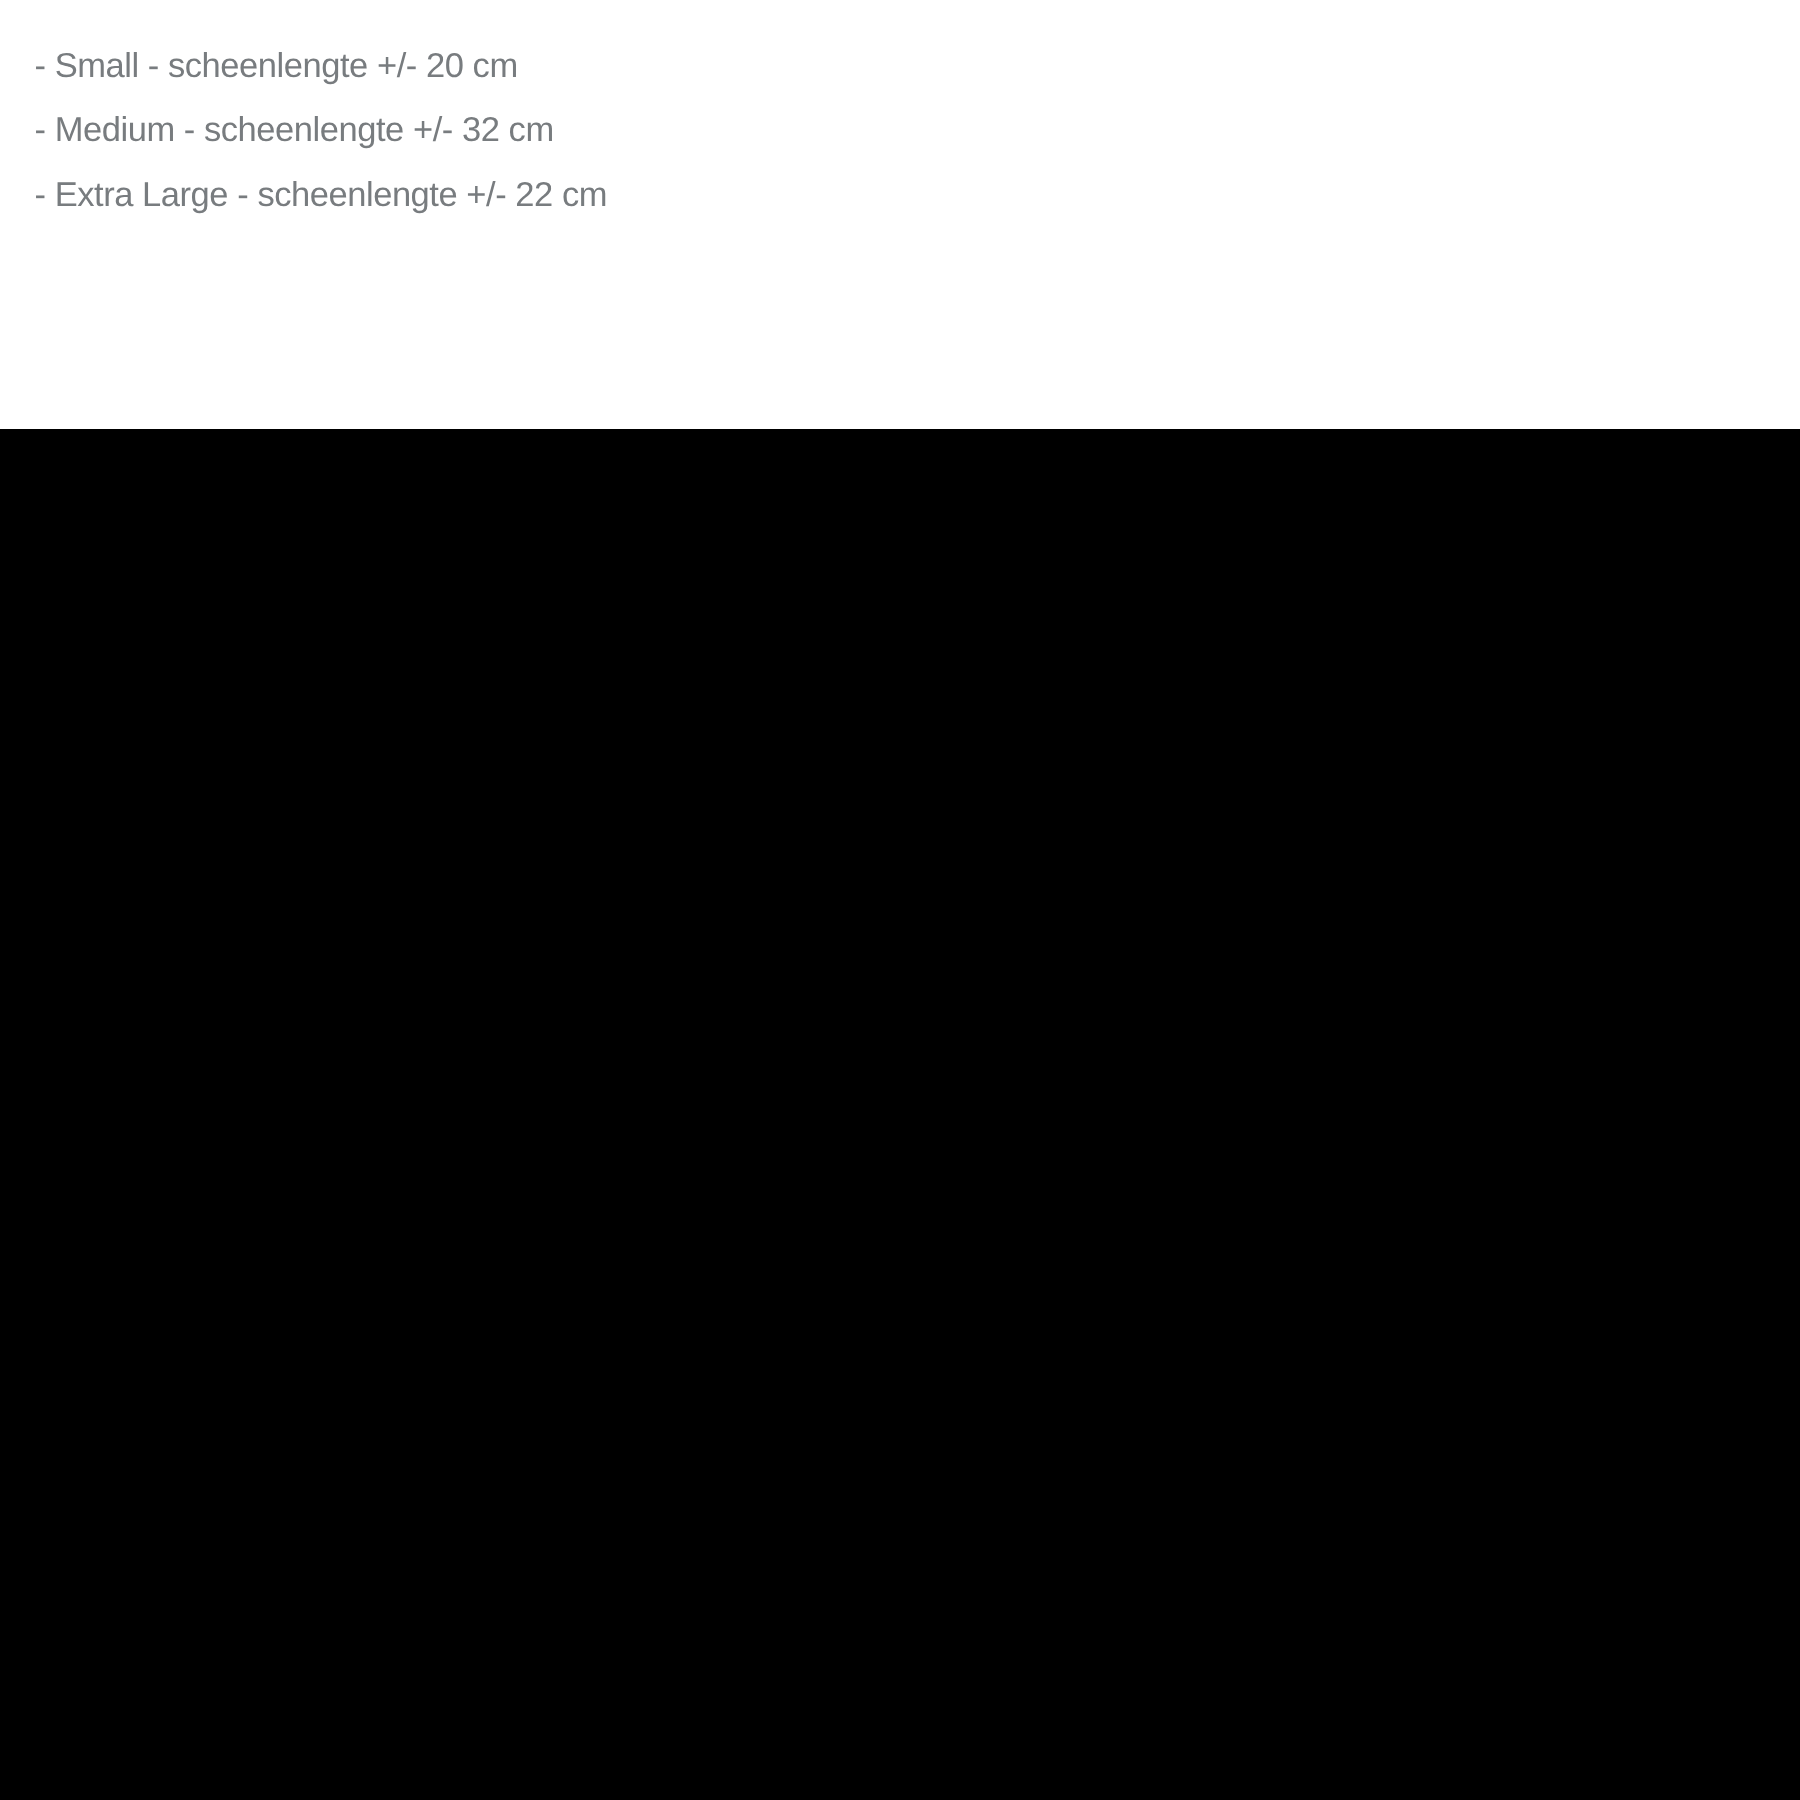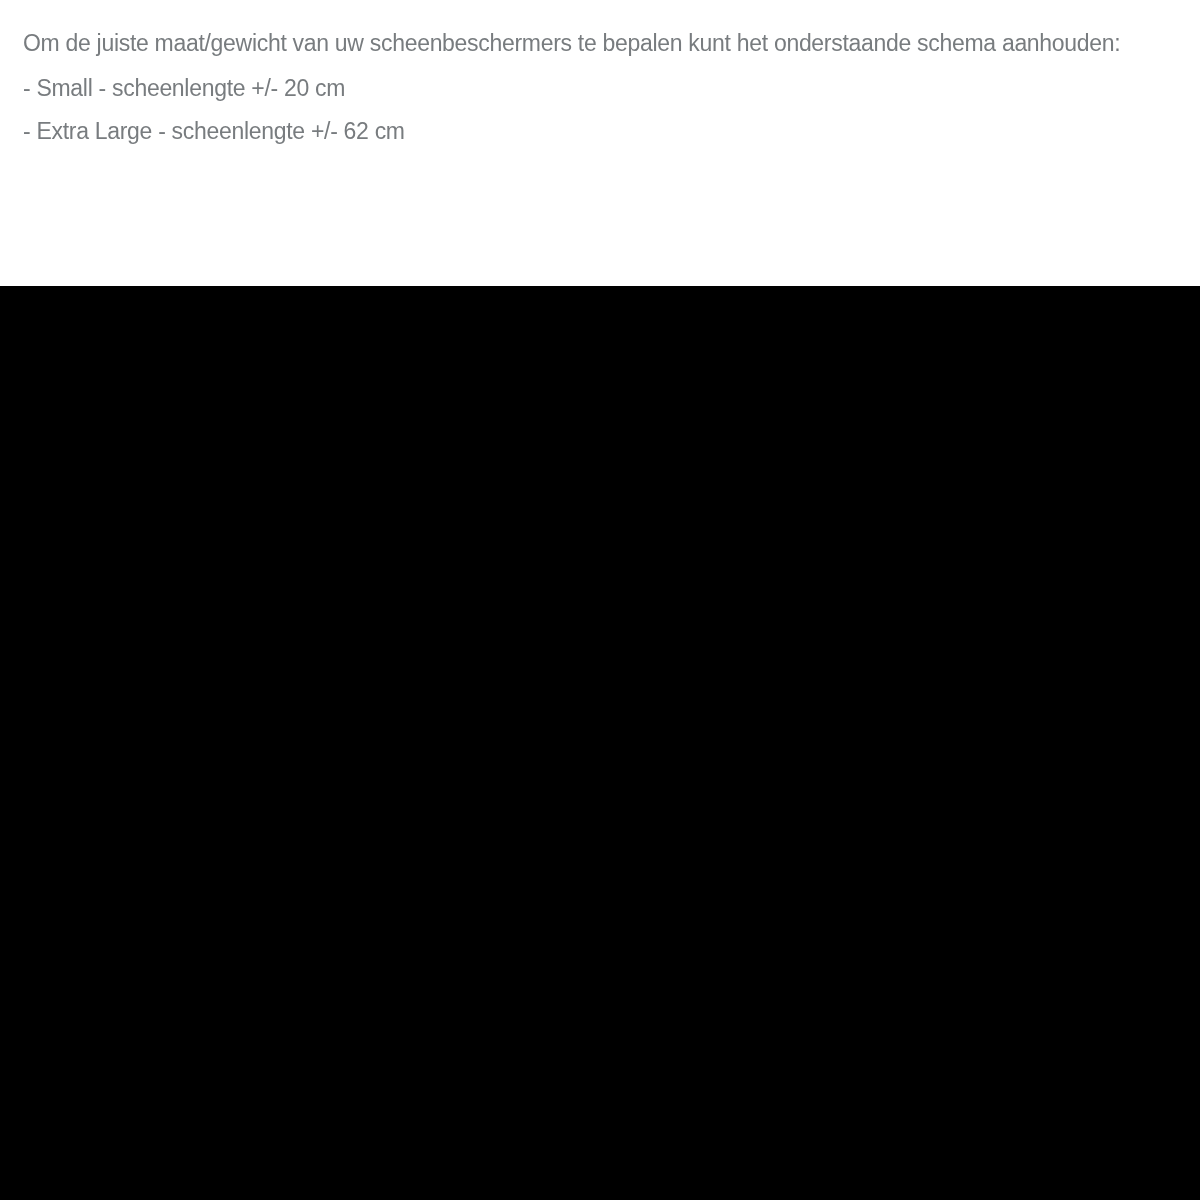--- a/index.html
+++ b/index.html
@@ -36,18 +36,18 @@
   .black-area {
     width: 1200px;
     height: 914px;
     background: #000000;
   }
 </style>
 </head>
 <body>
 
 <div class="size-guide">
-  <p class="intro">Om de juiste maat/gewicht van uw scheenbeschermers te bepalen kunt het onderstaande schema aanhouden:</p>
   <p>- Small - scheenlengte +/- 20 cm</p>
-  <p>- Extra Large - scheenlengte +/- 62 cm</p>
+  <p>- Medium - scheenlengte +/- 32 cm</p>
+  <p>- Extra Large - scheenlengte +/- 22 cm</p>
 </div>
 
 <div class="black-area"></div>
 
 </body></html>

